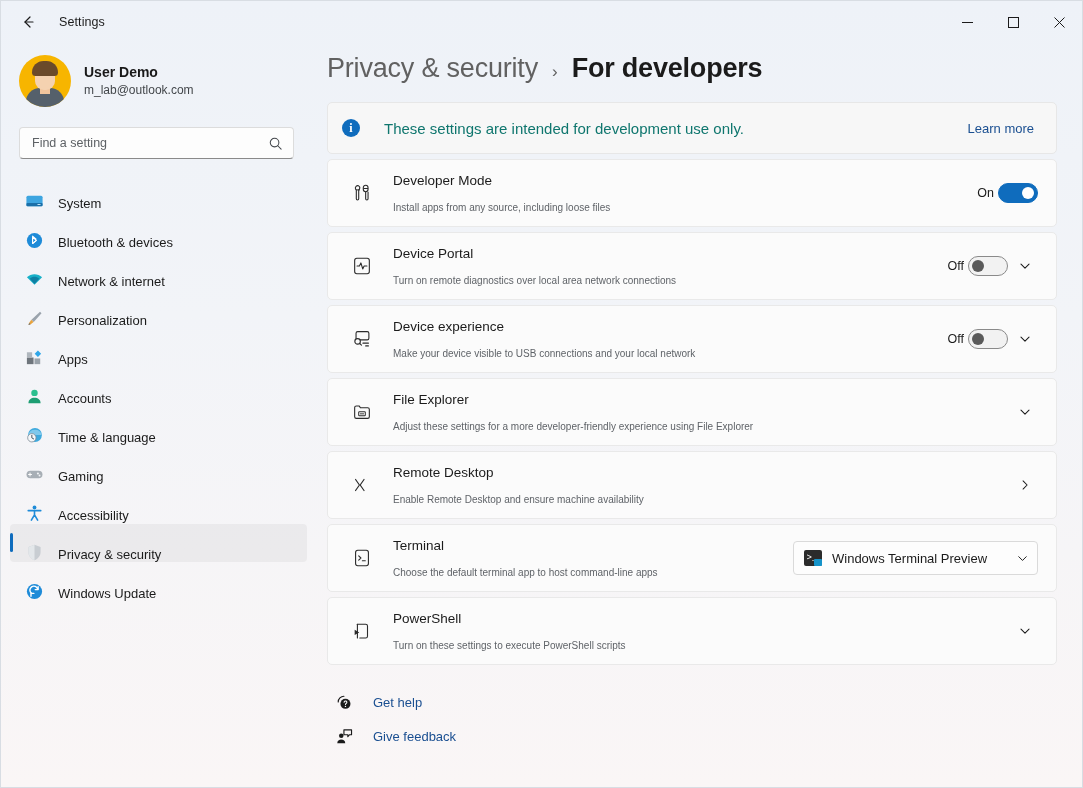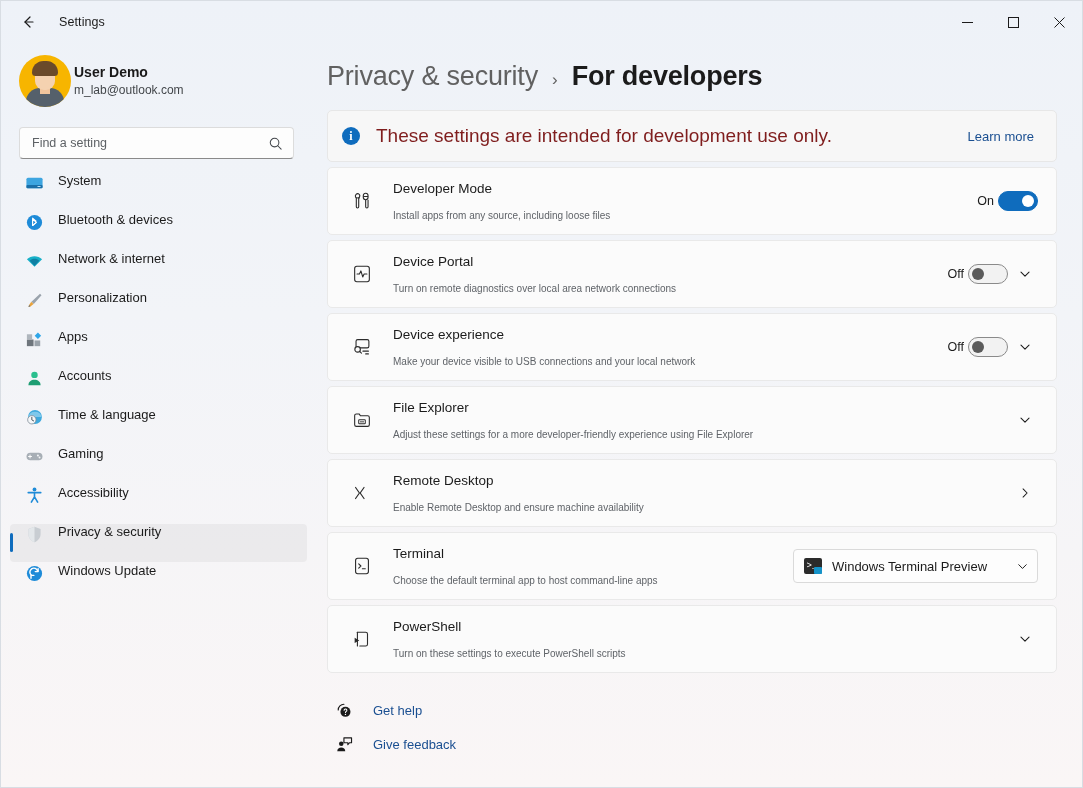--- a/index.html
+++ b/index.html
@@ -72,21 +72,21 @@
     width: 320px;
     flex: none;
     padding: 0 14px 0 0;
     display: flex;
     flex-direction: column;
   }
 
   .account {
     display: flex;
     align-items: center;
-    gap: 3px;
+    gap: 13px;
     padding: 12px 0 14px 18px;
   }
   .avatar {
     width: 52px; height: 52px;
     border-radius: 50%;
     background: #F7B500;
     position: relative;
     overflow: hidden;
     flex: none;
   }
@@ -154,21 +154,21 @@
   .navlist {
     margin-top: 14px;
     padding-left: 9px;
     display: flex;
     flex-direction: column;
     gap: 1px;
   }
   .navitem {
     height: 38px;
     display: flex;
-    align-items: flex-start;
+    align-items: flex-end;
     gap: 14px;
     padding-left: 14px;
     border-radius: 4px;
     cursor: pointer;
     position: relative;
   }
   .navitem.active { background: rgba(0,0,0,0.045); }
   .navitem.active::before {
     content: "";
     position: absolute;
@@ -207,21 +207,20 @@
     color: #616161;
     cursor: pointer;
     letter-spacing: -.2px;
   }
   .crumb-sep { font-size: 17px; color: #616161; }
   .crumb-current {
     font-size: 27px;
     font-weight: bold;
     color: #1b1b1b;
     letter-spacing: -.2px;
-    margin-top: 8px;
   }
 
   .cards { display: flex; flex-direction: column; gap: 5px; width: 730px; }
 
   .info-card {
     background: #F7F7F7;
     border: 1px solid #E7E7E7;
     border-radius: 5px;
     height: 52px;
     display: flex;
@@ -232,23 +231,23 @@
     width: 18px; height: 18px; flex: none;
     border-radius: 50%;
     background: #0F6CBD;
     color: #fff;
     font-size: 12px;
     font-weight: bold;
     display: flex; align-items: center; justify-content: center;
     font-family: "Liberation Serif", serif;
   }
   .info-text {
-    margin-left: 16px;
-    font-size: 19px;
-    color: #7f1d1d;
+    margin-left: 24px;
+    font-size: 15px;
+    color: #0f766e;
   }
   .info-link {
     margin-left: auto;
     font-size: 13px;
     color: #1a4f91;
     cursor: pointer;
     padding-left: 25px;
   }
 
   .card {

